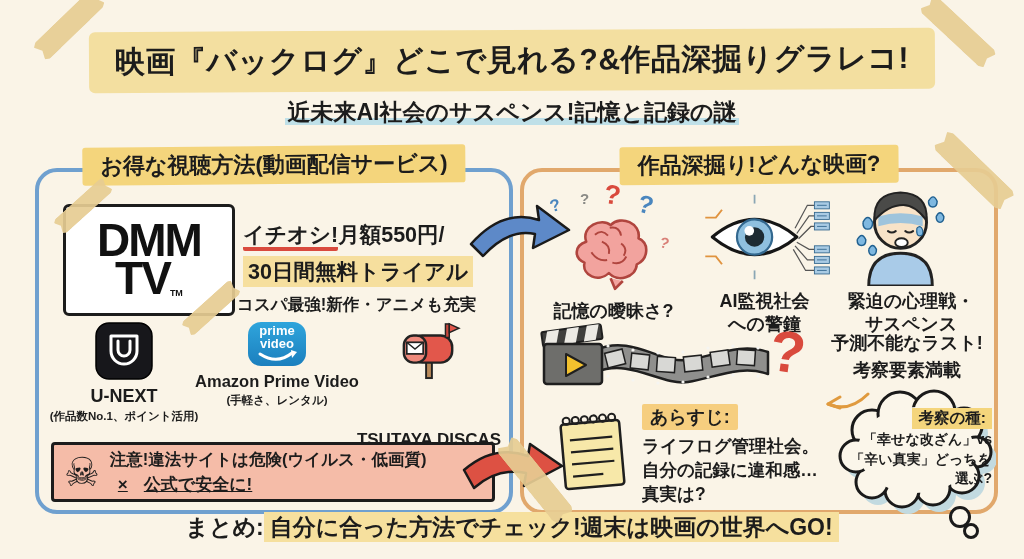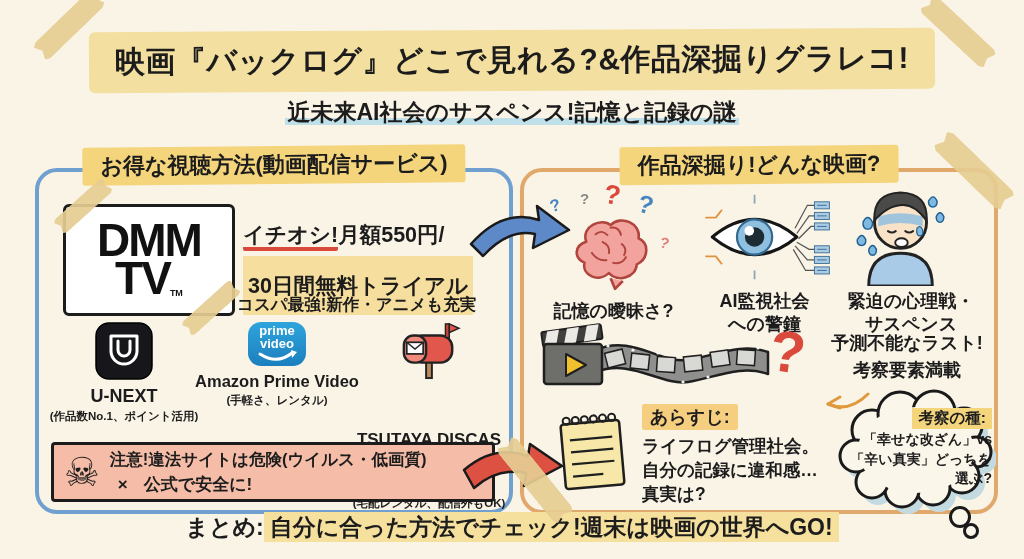--- a/index.html
+++ b/index.html
@@ -22,36 +22,36 @@
   .panel-right{left:520px;top:168px;width:470px;height:338px;border:4px solid #E1A86C;}
   .panel-header{position:absolute;top:-26px;left:50%;transform:translateX(-50%) rotate(-.5deg);
     background:#F4D57C;padding:4px 18px;font-size:22px;font-weight:800;white-space:nowrap;border-radius:3px;}
   
   .dmm-box{left:24px;top:32px;width:166px;height:106px;background:#fff;border:3px solid #1c1c1c;
     border-radius:6px;display:flex;align-items:center;justify-content:center;}
   .dmm-logo{font-weight:900;font-size:46px;line-height:.82;letter-spacing:-2px;text-align:center;color:#111;}
   .dmm-tm{font-size:9px;vertical-align:bottom;letter-spacing:0;}
   .pitch1{left:204px;top:48px;font-size:21.5px;font-weight:800;white-space:nowrap;}
   .u-red{border-bottom:4px solid #D94A3D;border-radius:2px;}
-  .pitch2{left:204px;top:84px;font-size:21.5px;font-weight:800;background:#F6DF9E;padding:15px 5px;white-space:nowrap;}
+  .pitch2{left:204px;top:84px;font-size:21.5px;font-weight:800;background:#F6DF9E;padding:1px 5px;white-space:nowrap;}
   .pitch3{left:198px;top:122px;font-size:16.5px;font-weight:800;white-space:nowrap;}
   
   .svc{position:absolute;top:150px;display:flex;flex-direction:column;align-items:center;text-align:center;}
   .svc-1{left:10px;width:150px;} .svc-2{left:160px;width:156px;} .svc-3{left:316px;width:148px;gap:44px;}
   .svc-name{font-size:18px;font-weight:800;margin-top:6px;white-space:nowrap;}
   .svc-note{font-size:11.5px;font-weight:700;white-space:nowrap;margin-top:2px;}
   .prime-box{width:58px;height:44px;border-radius:13px;background:linear-gradient(#2FA5DC,#1B7FBE);
     display:flex;flex-direction:column;align-items:center;justify-content:center;color:#fff;}
   .prime-box span{font-size:13px;font-weight:700;line-height:13px;}
   
   .warning{left:12px;top:270px;width:444px;height:60px;background:#F5BCA8;border:3px solid #1c1c1c;
     border-radius:4px;display:flex;align-items:center;gap:10px;padding:0 10px;box-sizing:border-box;}
   .skull{font-size:40px;line-height:40px;}
   .warn-l1{font-size:16.5px;font-weight:800;white-space:nowrap;}
-  .warn-l2{font-size:17px;font-weight:800;margin-top:2px;}
+  .warn-l2{font-size:17px;font-weight:800;margin-top:2px;text-decoration:underline;}
   .warn-x{margin:0 16px 0 8px;}
   
   .feat-label{position:absolute;text-align:center;font-size:18px;font-weight:800;line-height:23px;}
   .qm{position:absolute;font-weight:900;}
   .bigq{left:246px;top:146px;font-size:58px;font-weight:900;color:#D94A3D;transform:rotate(8deg);}
   .ending{left:298px;top:158px;width:170px;text-align:center;font-size:18px;font-weight:800;line-height:27px;}
   .syn-head{left:118px;top:232px;background:#F6CE7F;padding:1px 8px;font-size:18px;font-weight:800;border-radius:2px;}
   .syn-lines{left:118px;top:262px;font-size:17.5px;font-weight:800;line-height:24px;white-space:nowrap;}
   
   .bubble-text{left:846px;top:408px;width:146px;text-align:right;z-index:21;}
@@ -122,21 +122,20 @@
       <svg width="64" height="58" viewBox="0 0 64 60">
         <rect x="29" y="38" width="6" height="20" fill="#B98A5A" stroke="#222" stroke-width="2"></rect>
         <rect x="13" y="14" width="43" height="28" rx="12" fill="#E2574B" stroke="#222" stroke-width="2.5"></rect>
         <rect x="6" y="14" width="23" height="28" rx="10" fill="#EF8A7D" stroke="#222" stroke-width="2.5"></rect>
         <rect x="9" y="21" width="17" height="12" fill="#fff" stroke="#222" stroke-width="1.8"></rect>
         <path d="M9 21 l8.5 7 l8.5 -7" fill="none" stroke="#222" stroke-width="1.5"></path>
         <rect x="49" y="2" width="4" height="14" fill="#C8473C" stroke="#222" stroke-width="1.5"></rect>
         <polygon points="53,2 63,6.5 53,11" fill="#E2574B" stroke="#222" stroke-width="1.5"></polygon>
       </svg>
       <div class="svc-name" style="font-size:17px;">TSUTAYA DISCAS</div>
-      <div class="svc-note">(宅配レンタル、配信外もOK)</div>
     </div>
 
     <div class="abs warning">
       <span class="skull">☠</span>
       <div>
         <div class="warn-l1">注意!違法サイトは危険(ウイルス・低画質)</div>
         <div class="warn-l2">
           <span class="warn-x">×</span><span>公式で安全に!</span>
         </div>
       </div>

